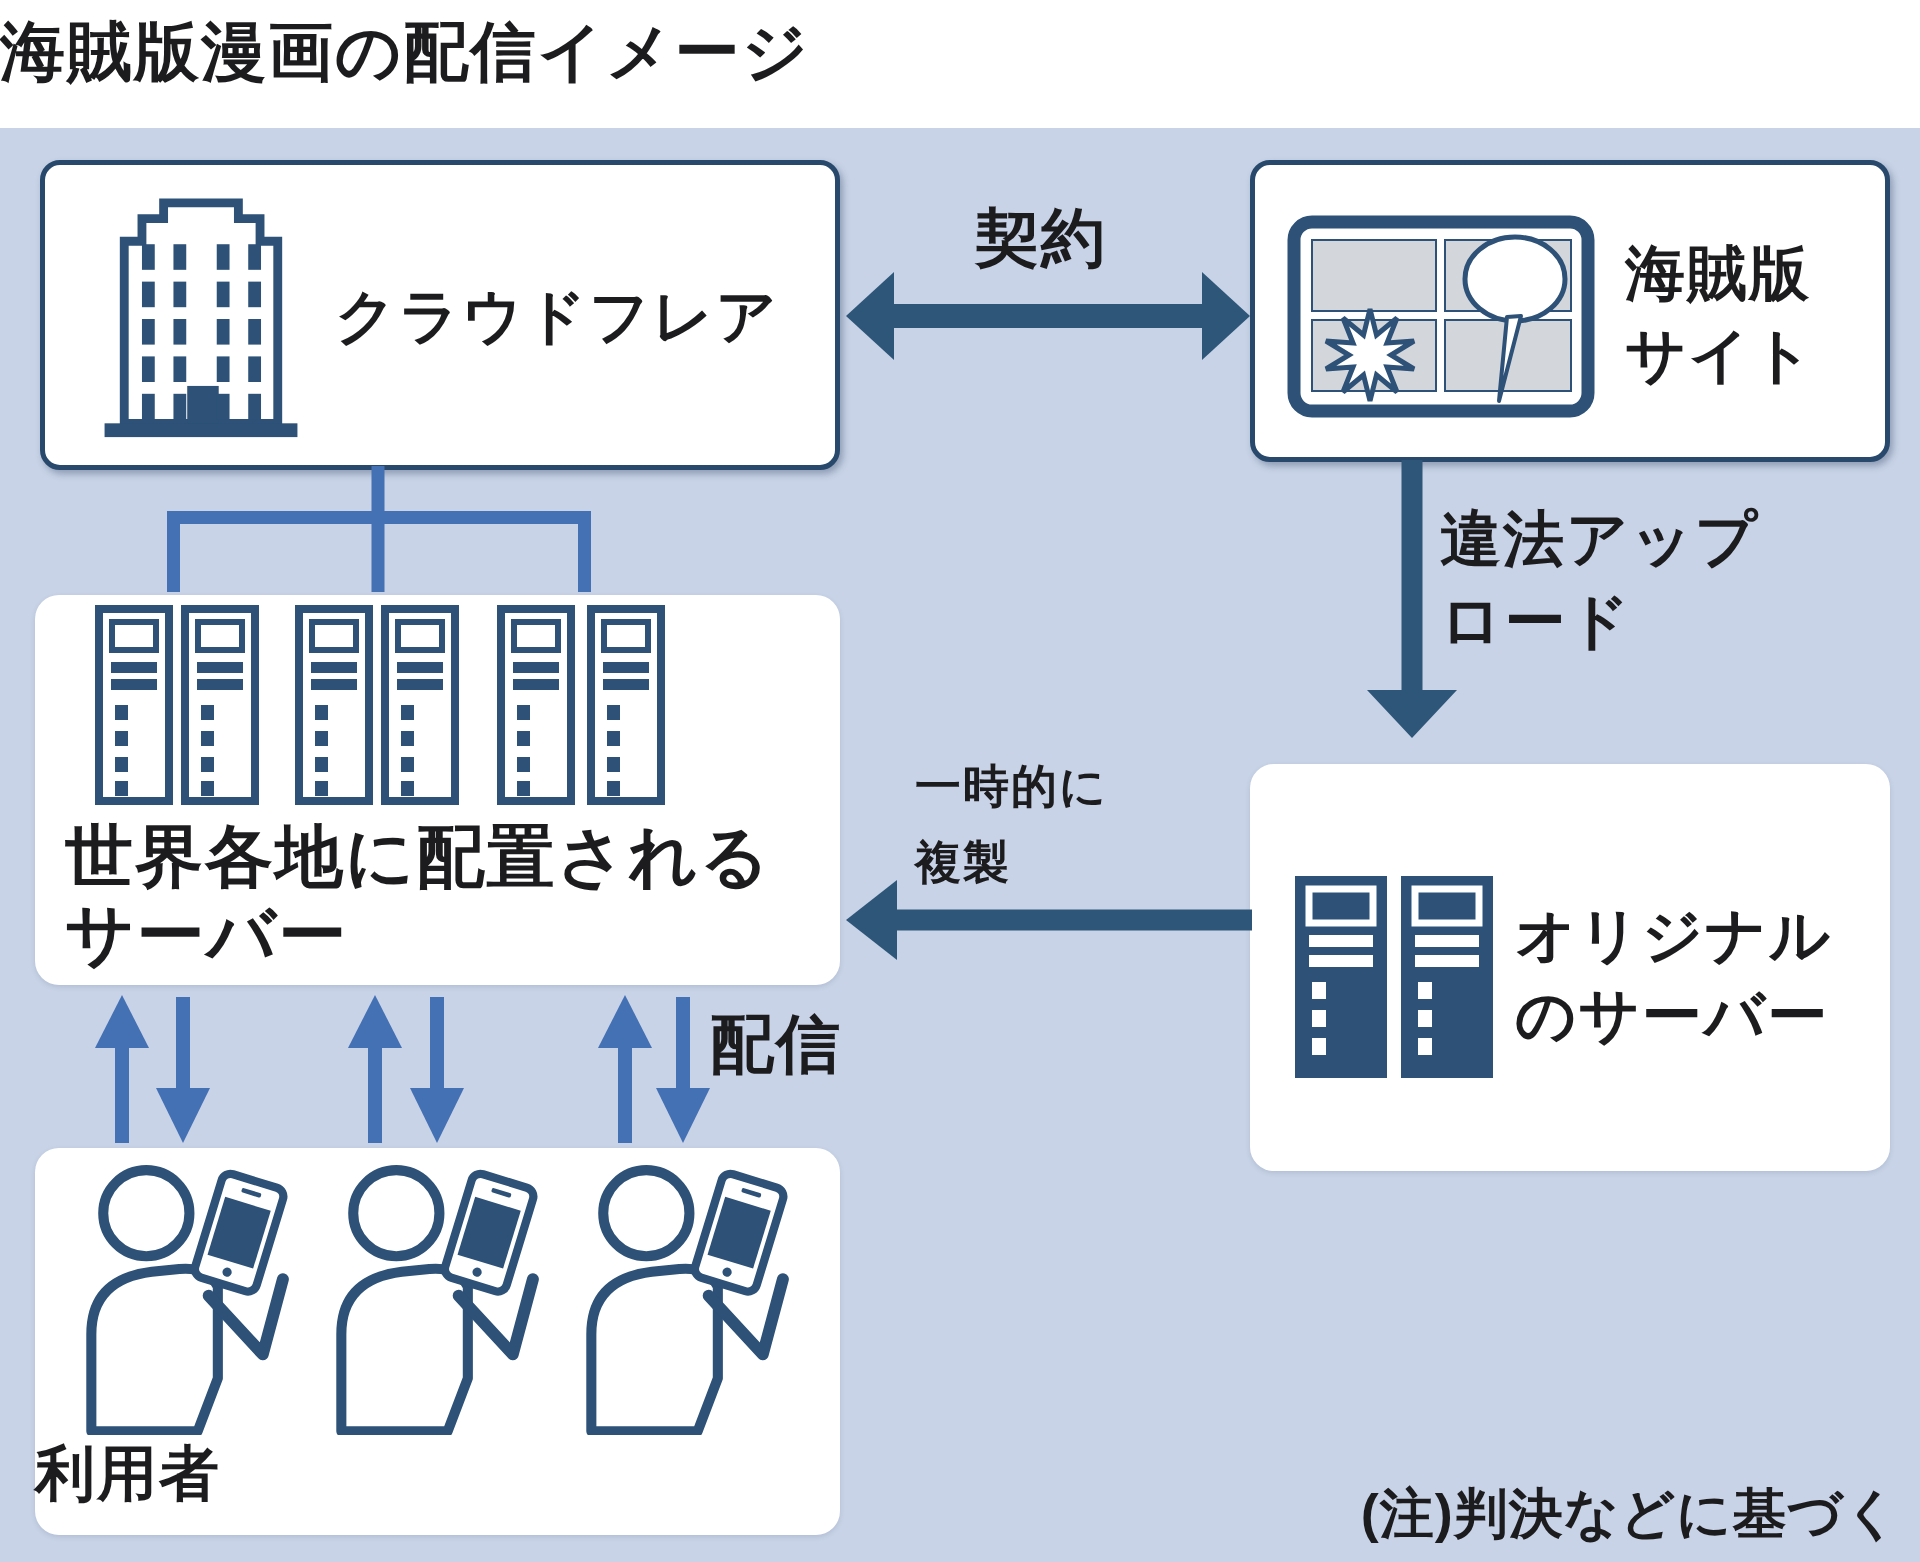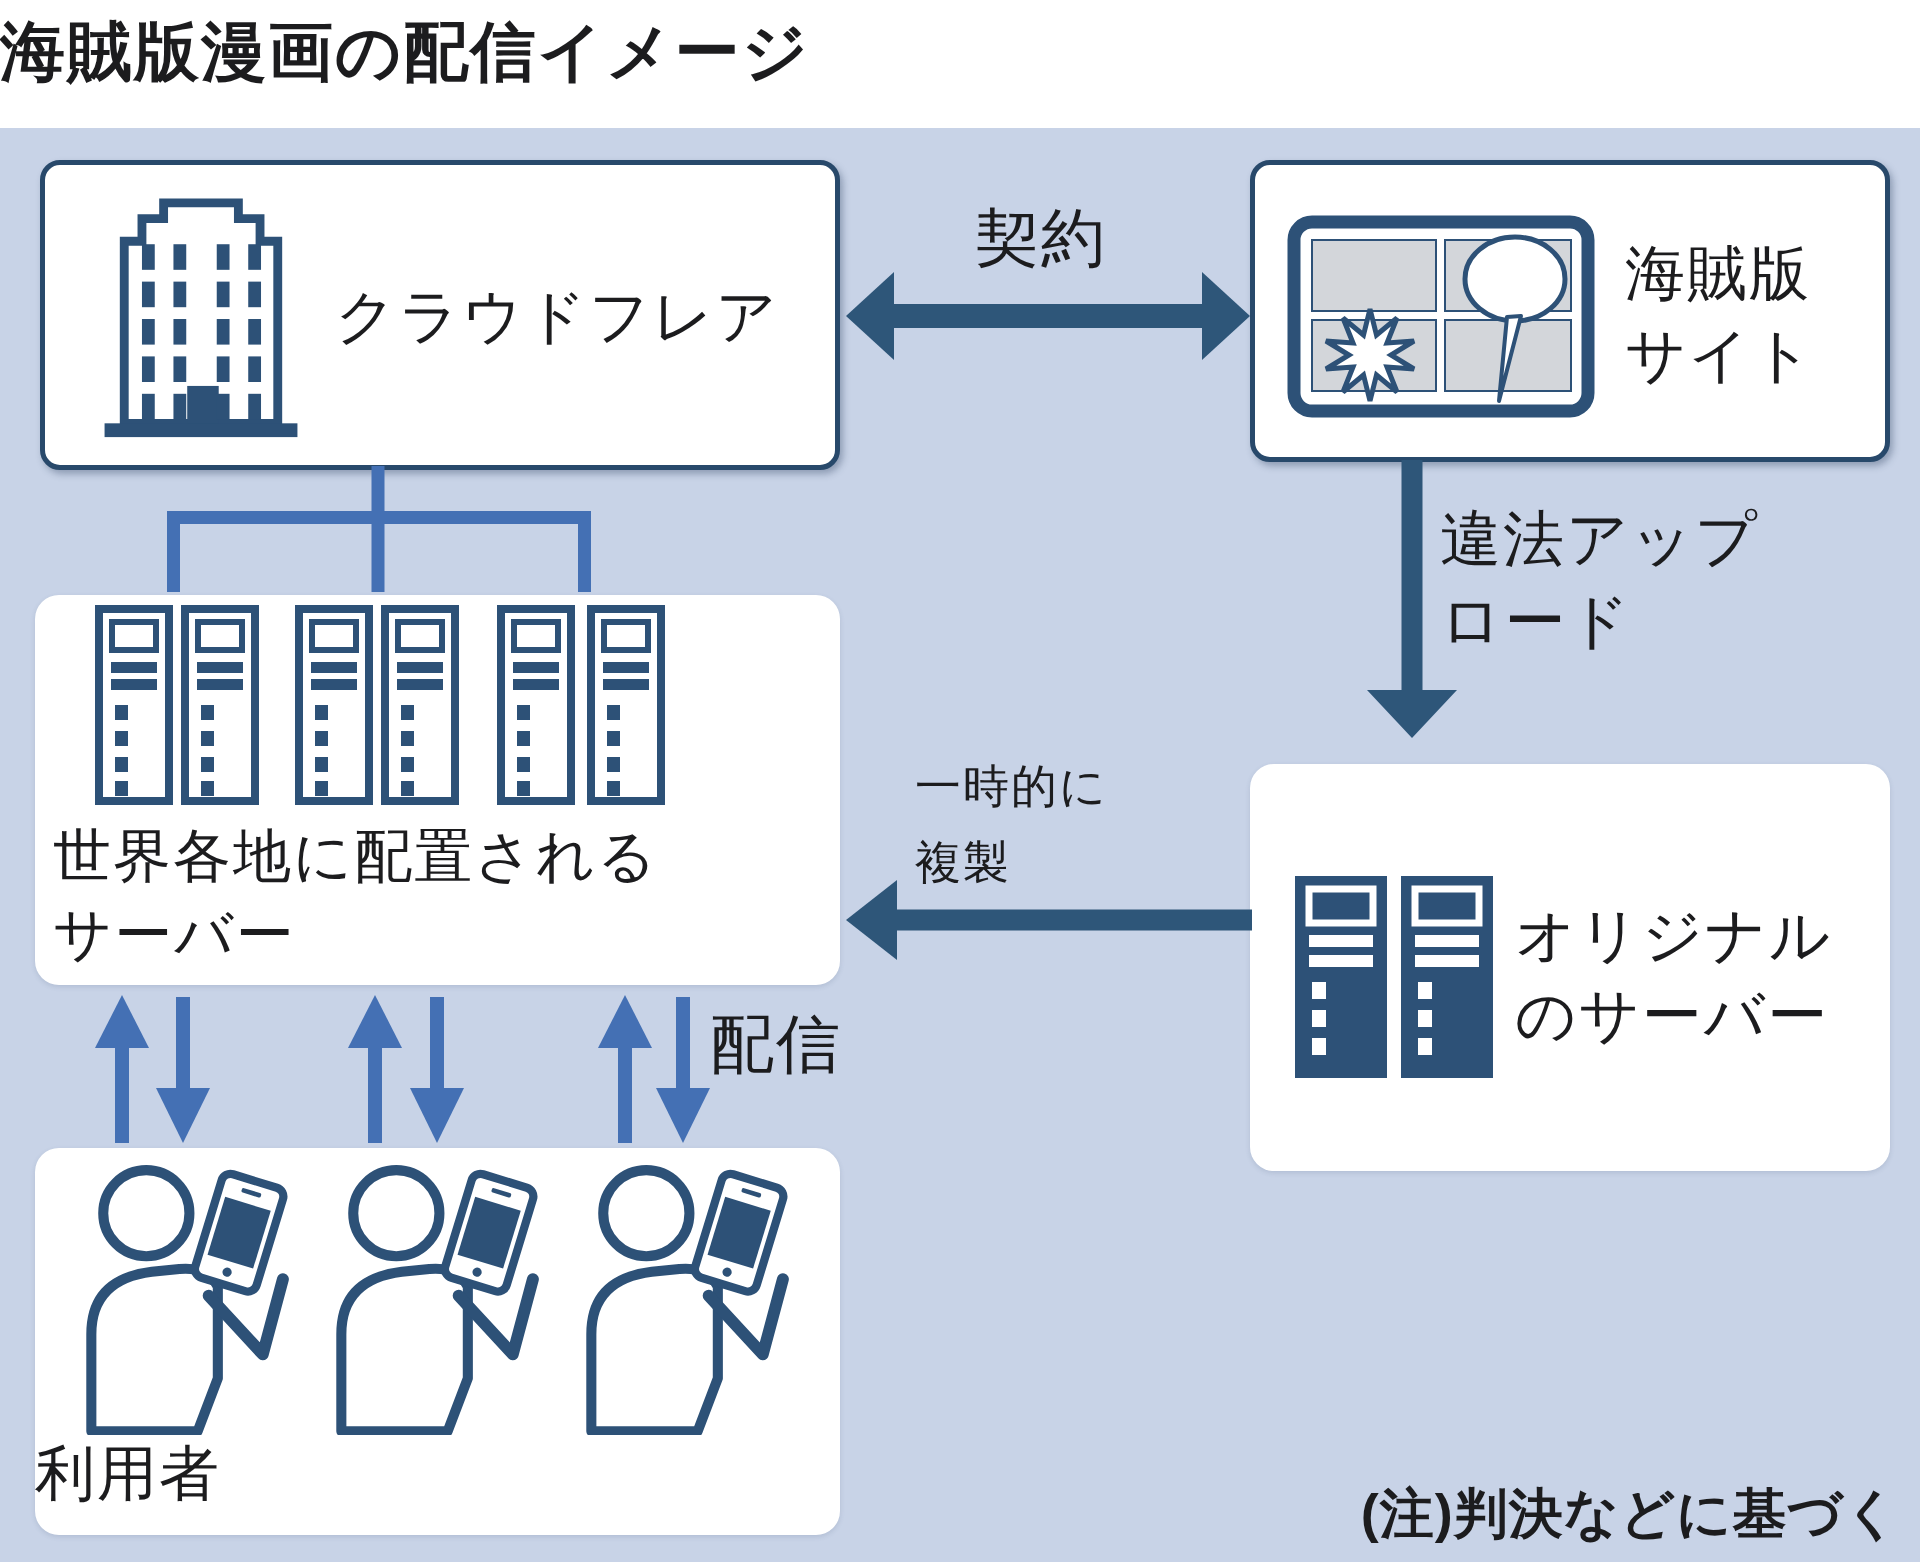--- a/index.html
+++ b/index.html
@@ -10,21 +10,21 @@
   html,body{width:1920px;height:1562px;background:#fff;overflow:hidden;
     font-family:"Liberation Sans","DejaVu Sans",sans-serif;color:var(--text)}
   .stage{position:relative;width:1920px;height:1562px}
   .bg{position:absolute;left:0;top:128px;width:1920px;height:1434px;background:var(--background)}
   .title{position:absolute;left:0;top:8px;width:1680px;
     font-size:65px;font-weight:700;letter-spacing:2px}
   .box{position:absolute;background:#fff;border-radius:24px}
   .box.bordered{border:5px solid var(--border-navy);border-radius:20px;
     box-shadow:3px 4px 7px rgba(35,55,85,.35)}
   .box.plain{box-shadow:0 2px 5px rgba(55,75,105,.15)}
-  .lbl{font-weight:400;letter-spacing:2px;line-height:1}
+  .lbl{font-weight:700;letter-spacing:2px;line-height:1}
   .pos{position:absolute}
   .overlay{position:absolute;left:0;top:0;pointer-events:none}
   svg{display:block}
   .fl-navy{fill:var(--navy)} .st-navy{stroke:var(--navy)}
   .fl-white{fill:#fff} .st-white{stroke:#fff}
   .fl-gray{fill:var(--panel-gray)}
   .st-blue{stroke:var(--bright-blue)} .fl-blue{fill:var(--bright-blue)}
   .st-dark{stroke:var(--dark-arrow)} .fl-dark{fill:var(--dark-arrow)}
   .note{position:absolute;right:20px;top:1478px;font-size:54px;font-weight:600;letter-spacing:1px}
 </style>
@@ -158,21 +158,21 @@
               <rect x="16" y="57" width="46" height="11"></rect>
               <rect x="16" y="74" width="46" height="11"></rect>
               <rect x="20" y="100" width="13" height="15"></rect>
               <rect x="20" y="126" width="13" height="15"></rect>
               <rect x="20" y="152" width="13" height="15"></rect>
               <rect x="20" y="176" width="13" height="15"></rect>
             </g>
           </g>
       </g>
     </svg>
-    <div class="lbl pos" style="left:18px;top:222px;font-size:58px;line-height:78px">
+    <div class="lbl pos" style="left:30px;top:222px;font-size:68px;line-height:78px">
       <div>世界各地に配置される</div>
       <div>サーバー</div>
     </div>
   </div>
 
   <div class="box plain" style="left:1250px;top:764px;width:640px;height:407px">
     <svg class="pos" style="left:45px;top:112px" width="198" height="202" viewBox="0 0 198 202">
       <g>
         <g transform="translate(0,0)">
           <rect x="0" y="0" width="92" height="202" class="fl-navy"></rect>

